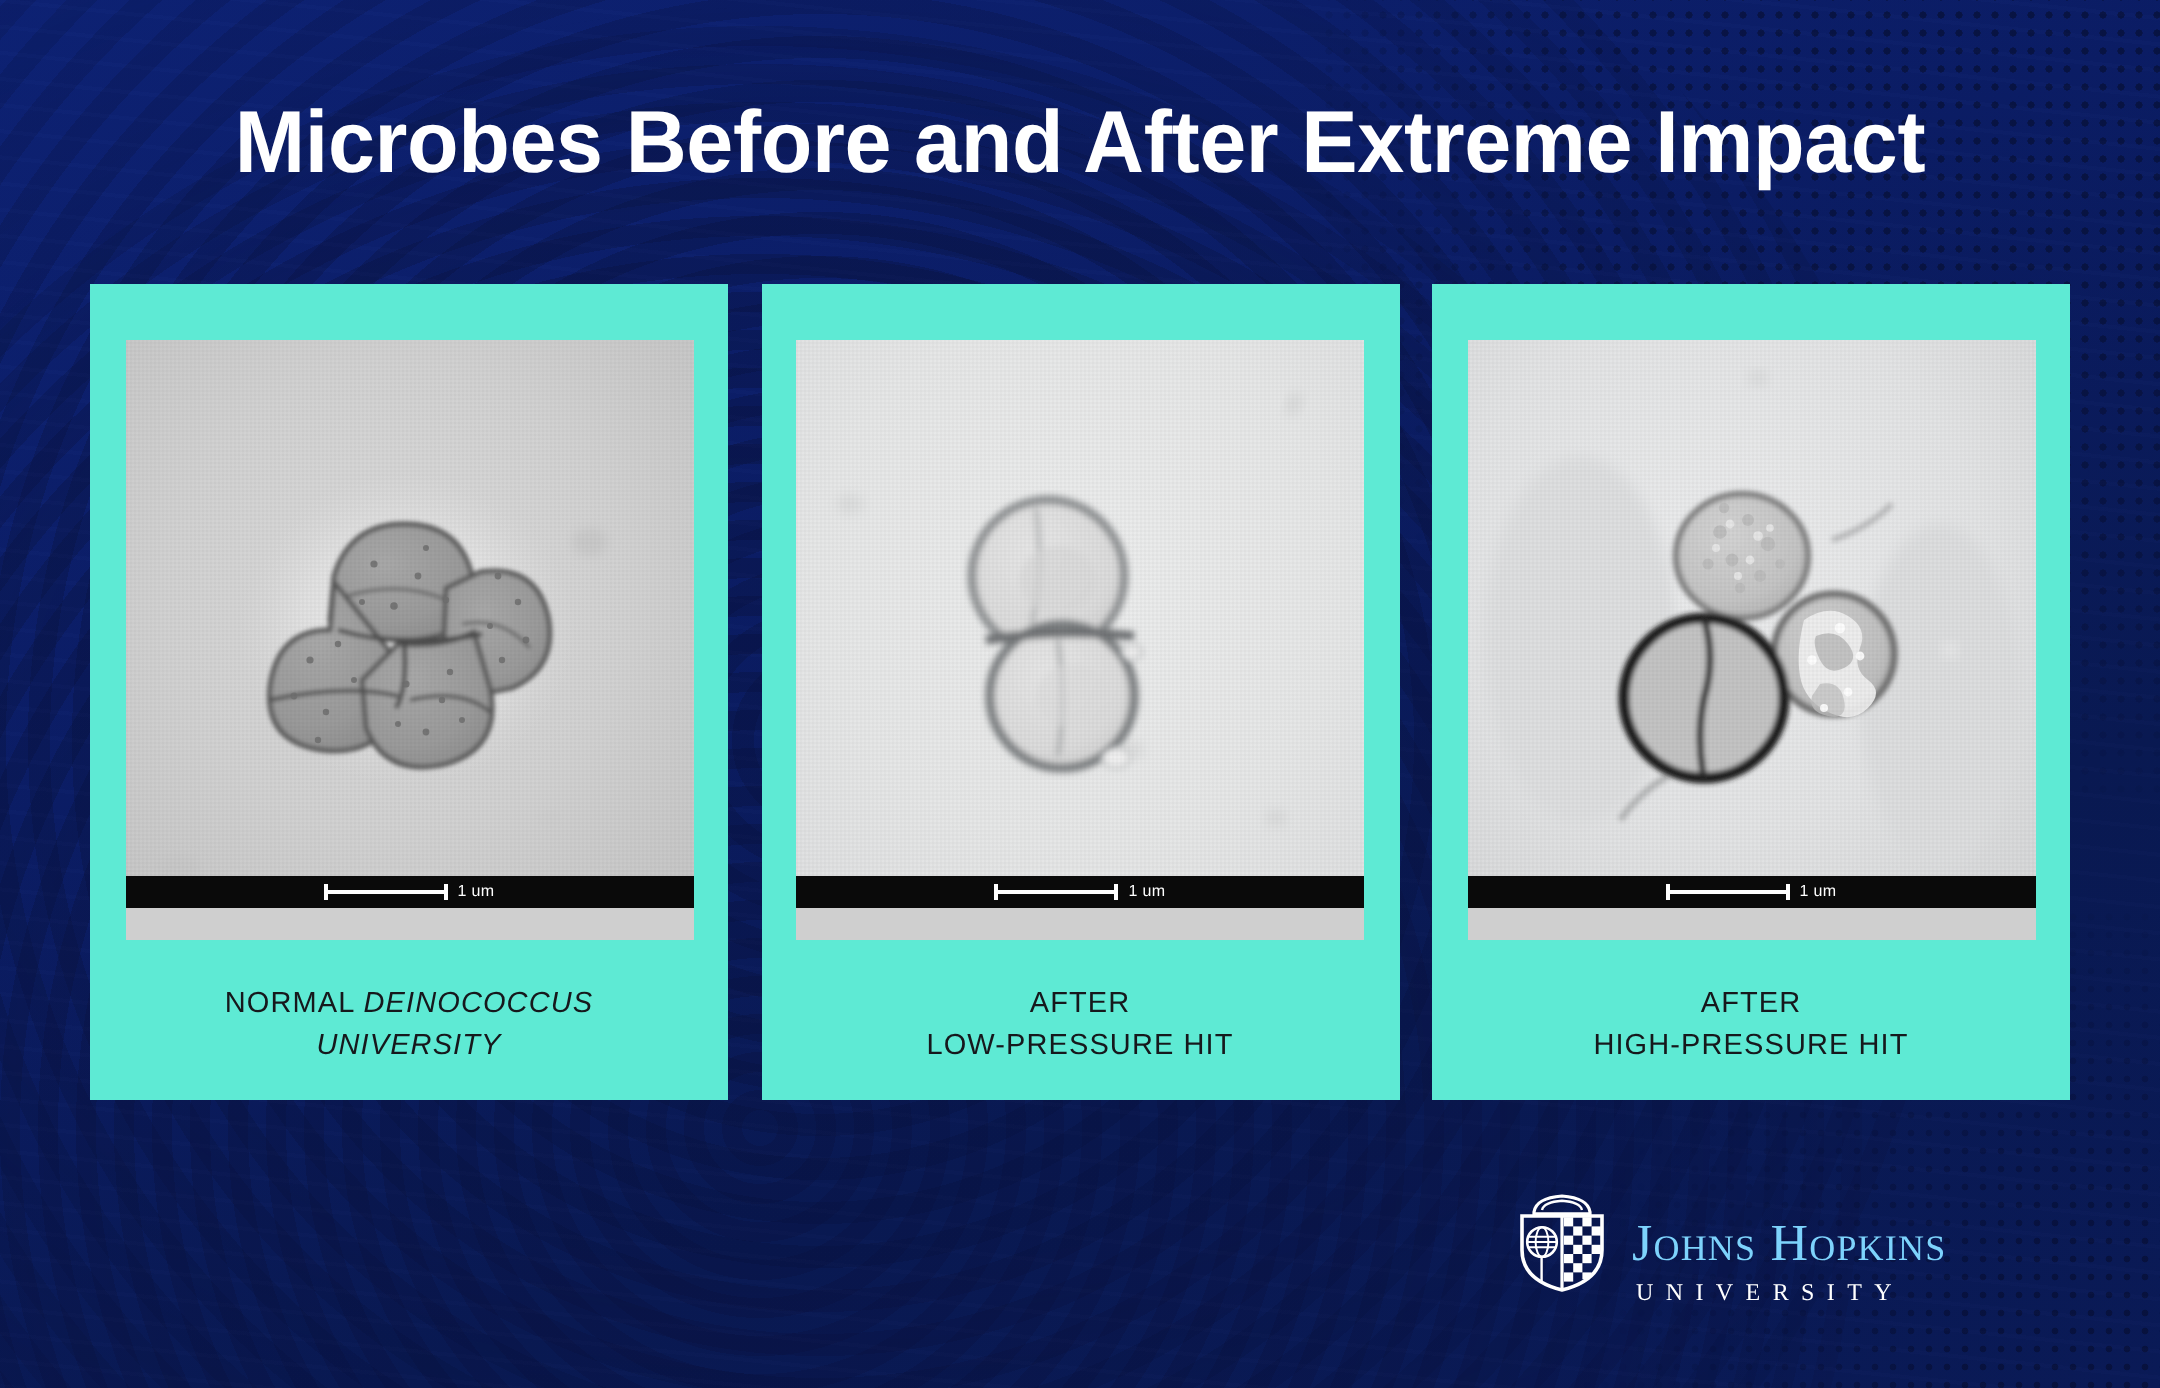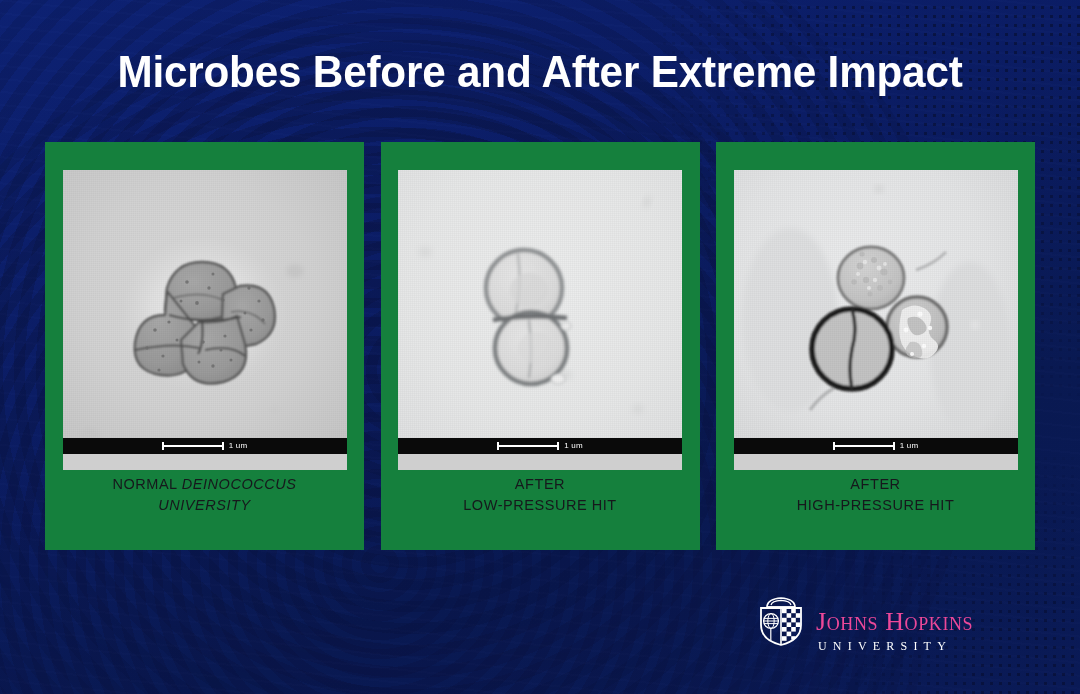--- a/index.html
+++ b/index.html
@@ -103,21 +103,21 @@
   
   #cards {
     position:absolute;
     left:45px; top:142px;
     width:990px; height:408px;
     display:flex;
     justify-content:space-between;
   }
   .card {
     width:319px; height:408px;
-    background:#15803d;
+    background:#5eead4;
     display:flex;
     flex-direction:column;
     align-items:center;
   }
   .micro-wrap {
     margin-top:28px;
     width:284px; height:300px;
     position:relative;
     overflow:hidden;
     background:#cfcfcf;
@@ -172,21 +172,21 @@
     font-size:8px;
     line-height:8px;
     letter-spacing:.2px;
   }
 
   .caption {
     flex:1;
     display:flex;
     align-items:flex-start;
     justify-content:center;
-    padding-top:4px;
+    padding-top:22px;
     width:100%;
   }
   .caption-text {
     color:#16181c;
     font-family:"Liberation Sans", sans-serif;
     font-size:14.5px;
     font-weight:normal;
     line-height:21px;
     letter-spacing:.55px;
     text-align:center;
@@ -198,21 +198,21 @@
     position:absolute;
     left:758px; top:592px;
     width:250px; height:58px;
     display:flex;
     align-items:center;
     gap:12px;
   }
   #shield { width:46px; height:52px; flex:0 0 auto; }
   .logo-type { display:flex; flex-direction:column; }
   .logo-main {
-    color:#ec4899;
+    color:#7dd3fc;
     font-family:"Liberation Serif", serif;
     font-size:26px;
     line-height:28px;
     letter-spacing:.6px;
     font-variant:small-caps;
     font-weight:normal;
     white-space:nowrap;
     margin-top:20px;
   }
   .logo-sub {

